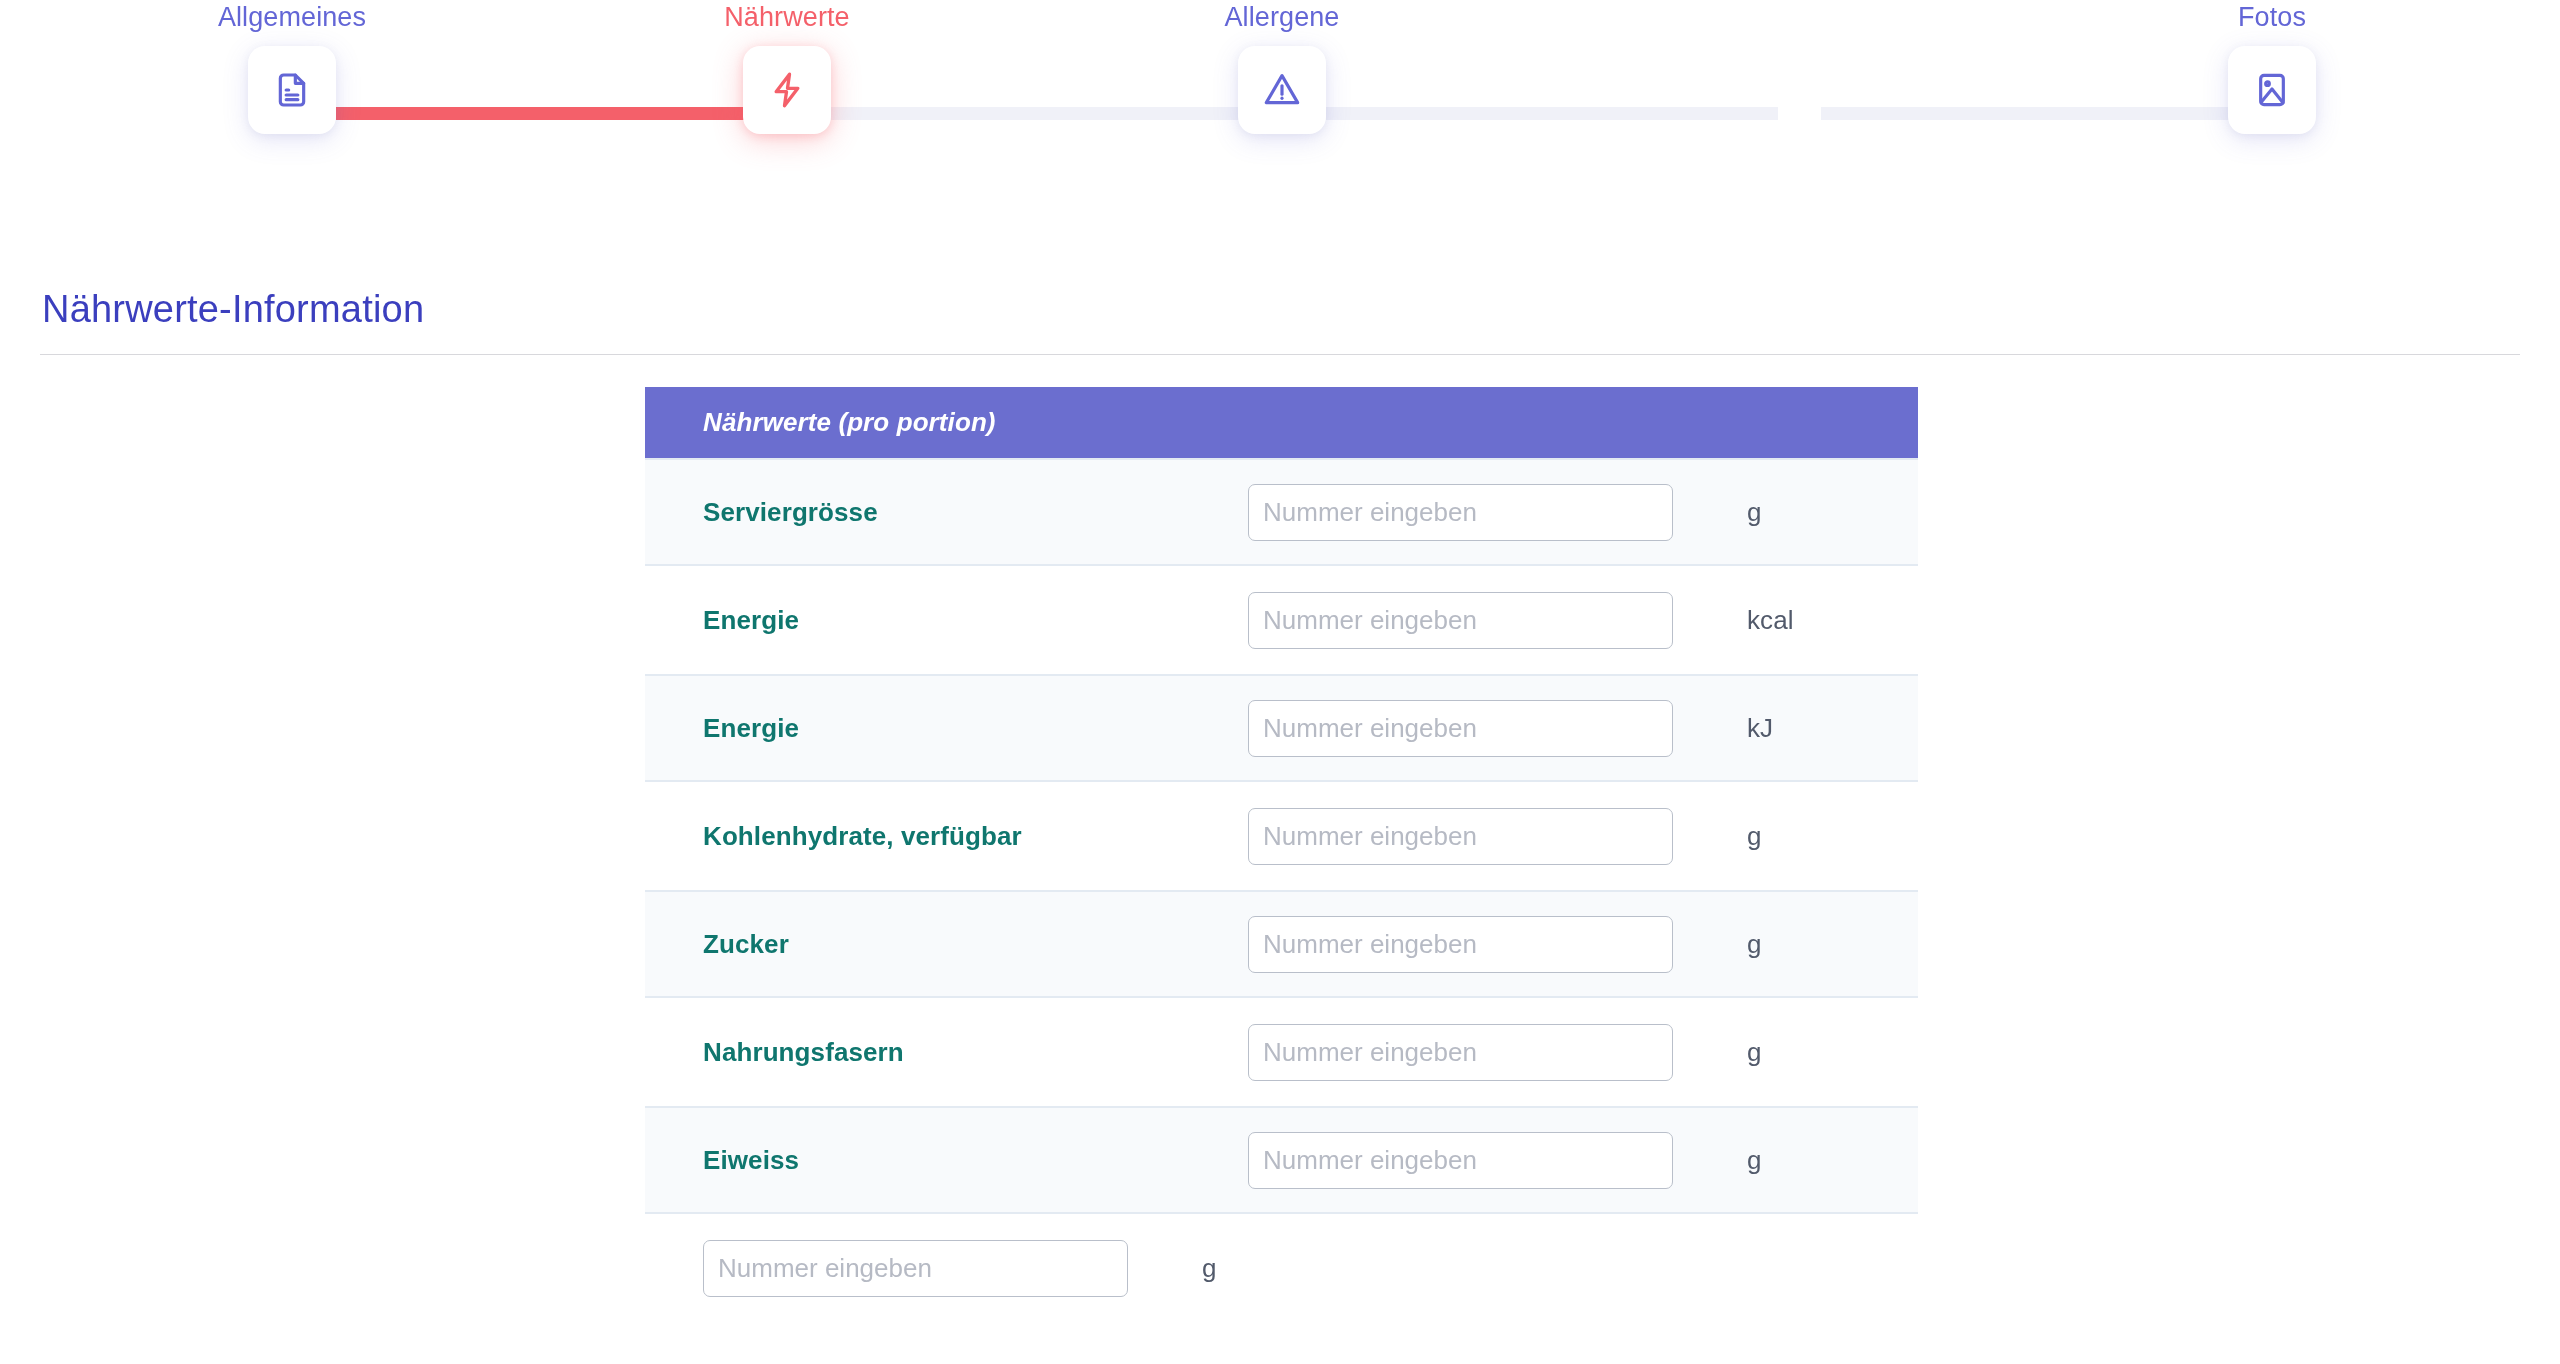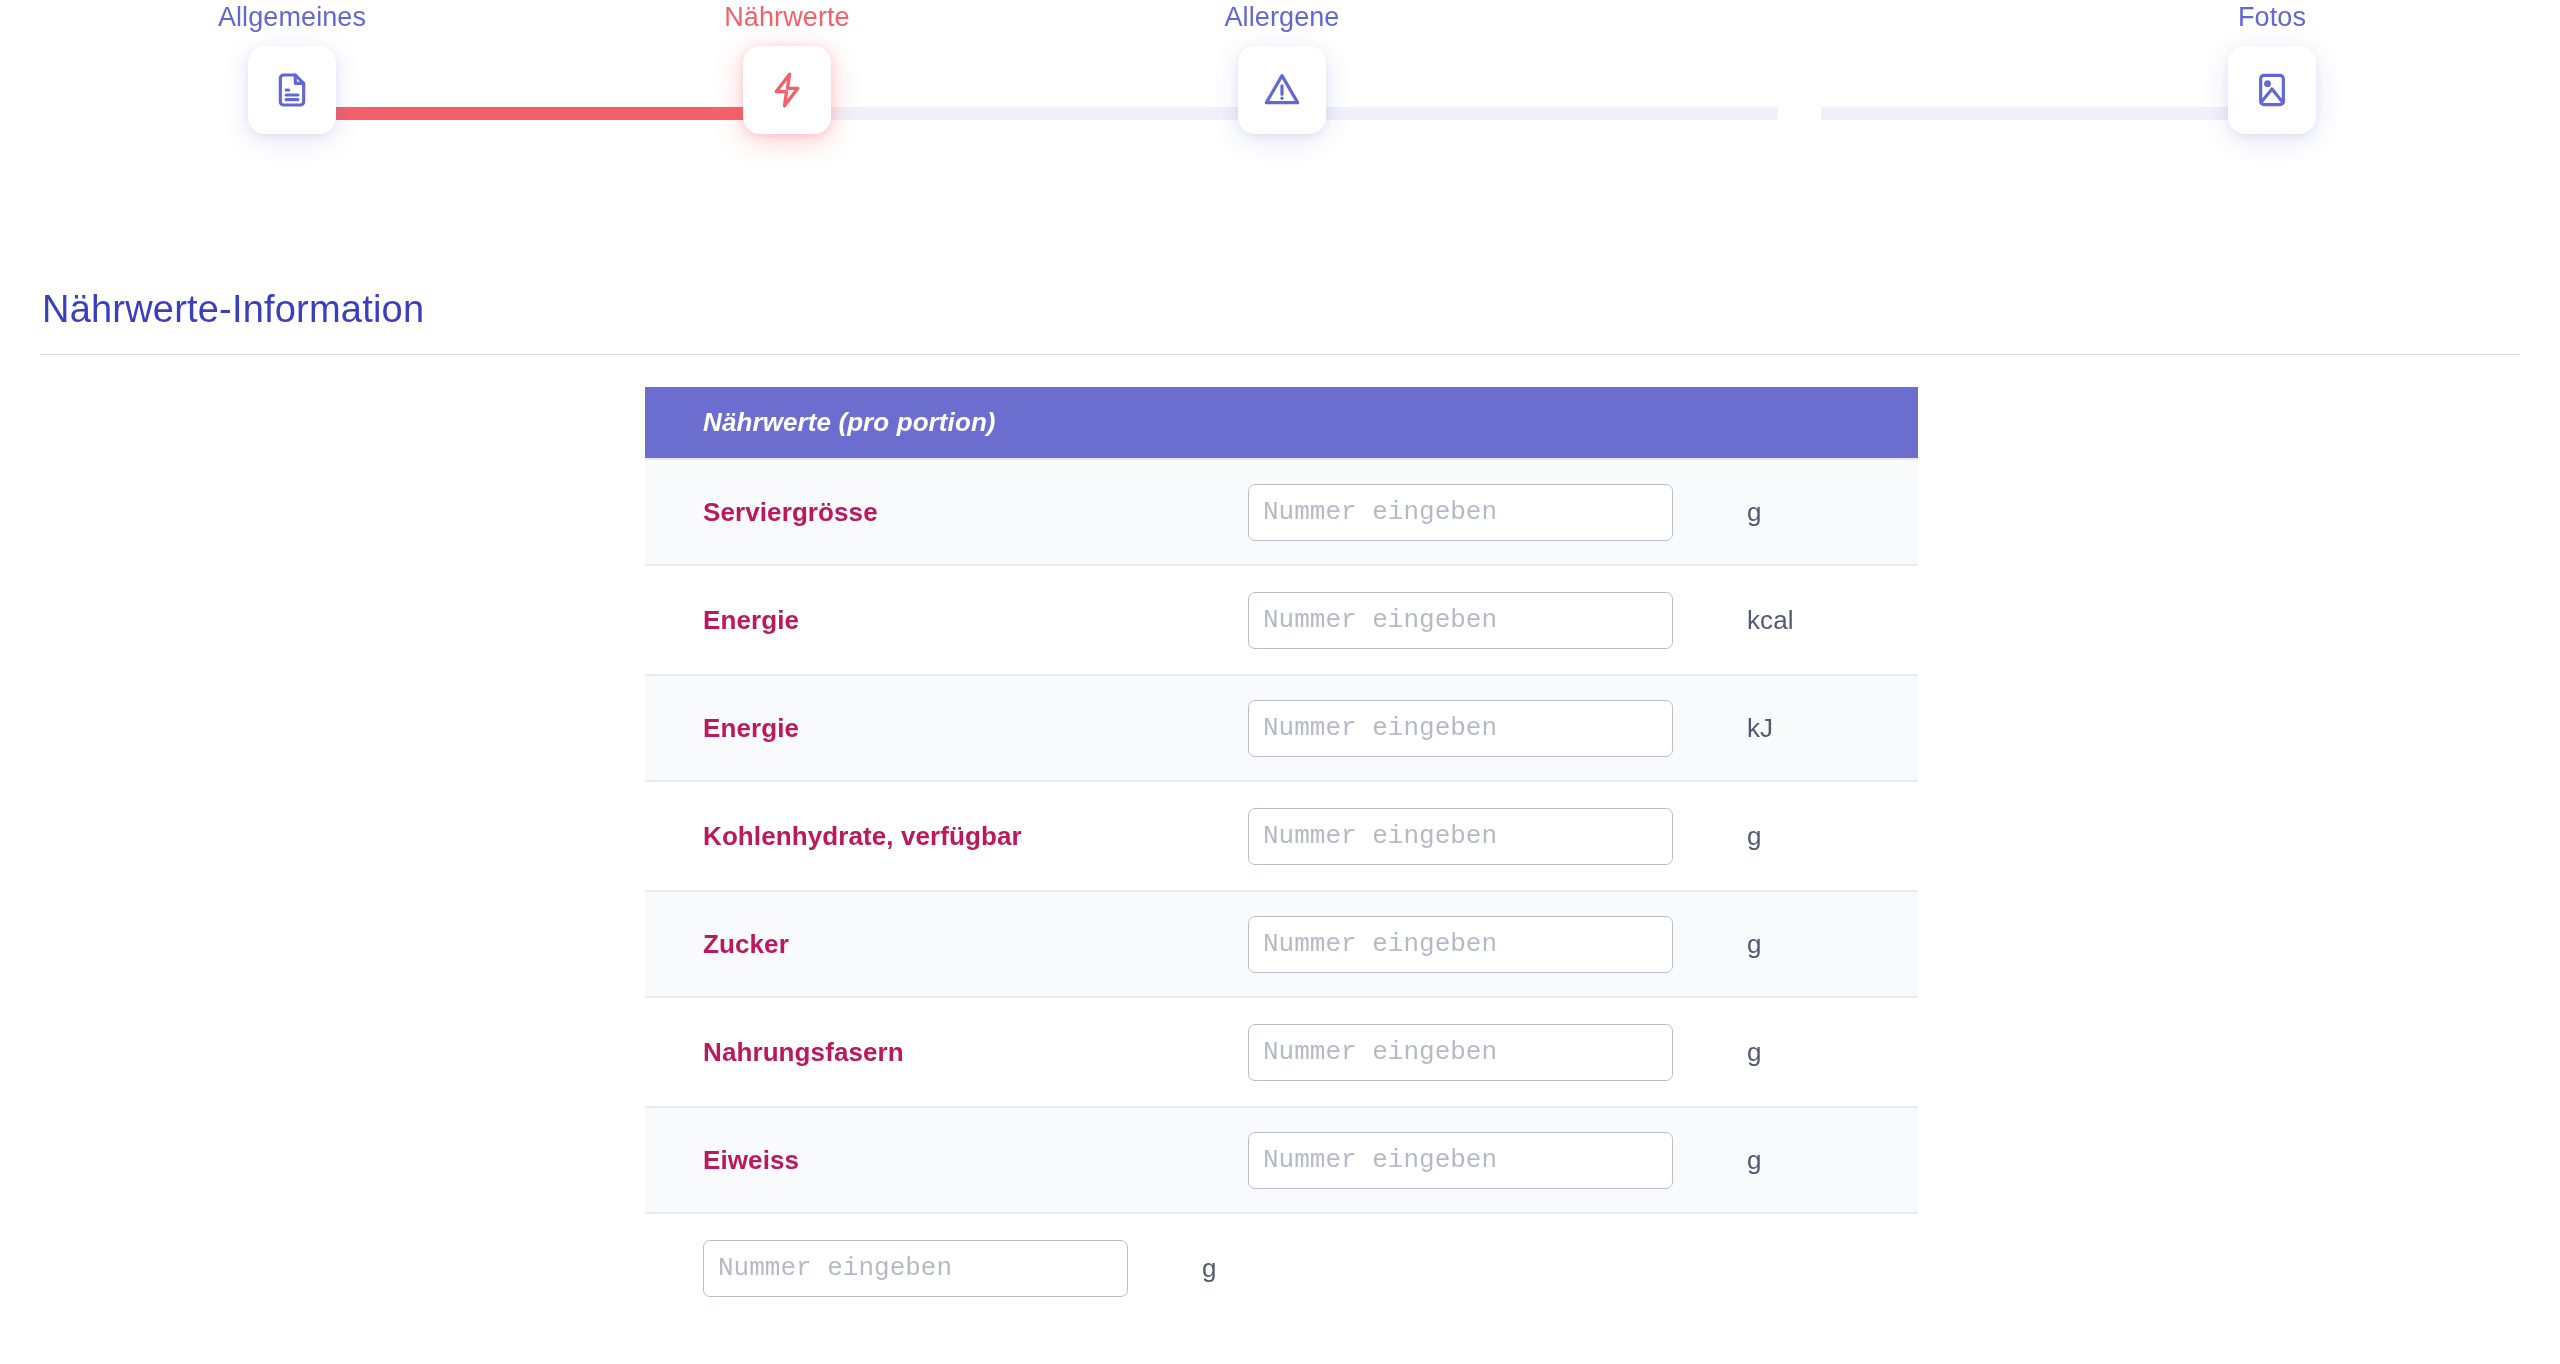--- a/index.html
+++ b/index.html
@@ -117,34 +117,34 @@
   }
   .row.striped {
     background: #f8fafc;
     border-top: 2px solid #e3eaf2;
     border-bottom: 2px solid #e3eaf2;
   }
   .row-label {
     width: 545px;
     font-size: 26px;
     font-weight: bold;
-    color: #be185d;
+    color: #0f766e;
     letter-spacing: 0.1px;
   }
   .row-input {
     width: 425px;
   }
   .row-input input {
     width: 425px;
     height: 57px;
     border: 1.6px solid #b9bfca;
     border-radius: 7px;
     background: #ffffff;
     font-size: 26px;
-    font-family: Liberation Mono, monospace;
+    font-family: Liberation Sans, sans-serif;
     color: #6d28d9;
     padding: 8px 14px;
     outline: none;
   }
   .row-input input::placeholder {
     color: #b6bac4;
     opacity: 1;
   }
   .row-unit {
     flex: 1;

